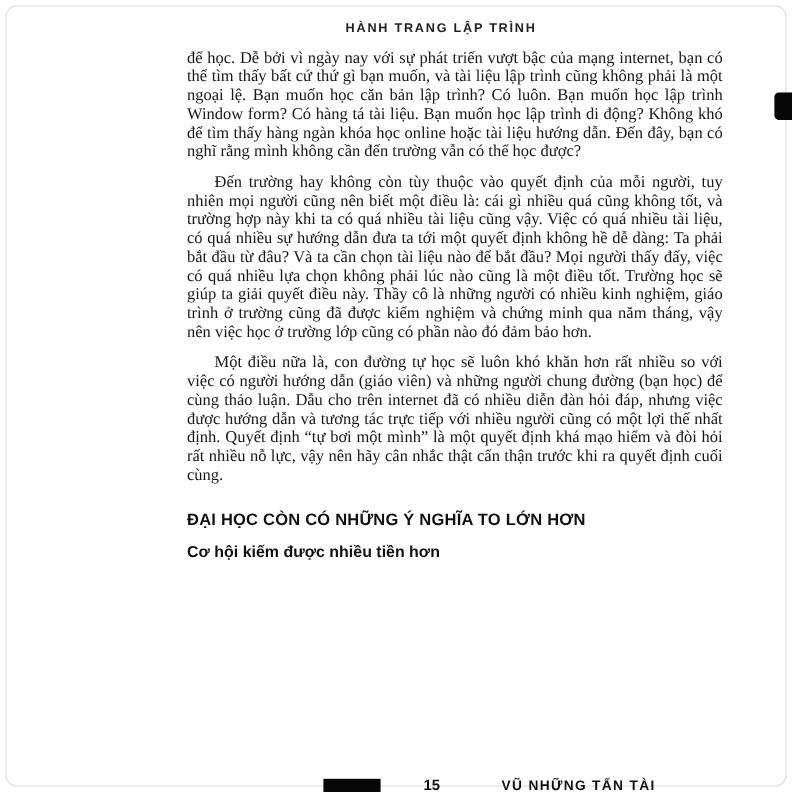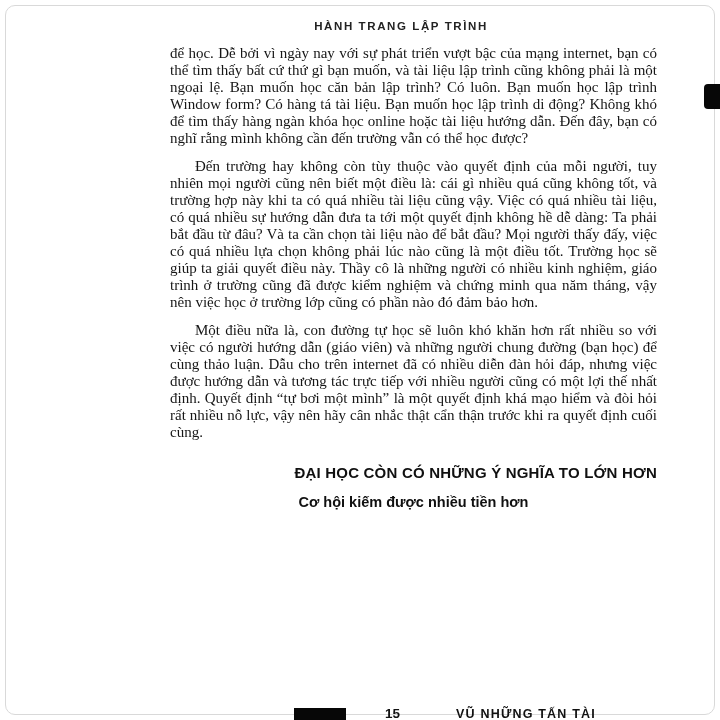--- a/index.html
+++ b/index.html
@@ -47,36 +47,36 @@
   }
   .para {
     margin: 0 0 11px 0;
     text-indent: 25px;
   }
   .para.no-indent {
     text-indent: 0;
   }
   .section-heading {
     margin: 23px 0 13px 0;
-    text-align: right;
+    text-align: left;
     font-family: "Liberation Sans", sans-serif;
     font-weight: bold;
     font-size: 15px;
     letter-spacing: 0.2px;
     color: #101010;
     text-indent: 0;
   }
   .sub-heading {
     margin: 0 0 10px 0;
     font-family: "Liberation Sans", sans-serif;
     font-weight: bold;
     font-size: 14.5px;
     color: #101010;
     text-indent: 0;
-    text-align: center;
+    text-align: left;
   }
   .footer {
     position: absolute;
     top: 706px;
     left: 0;
     width: 720px;
     height: 14px;
     font-family: "Liberation Sans", sans-serif;
     font-weight: bold;
     color: #111111;

